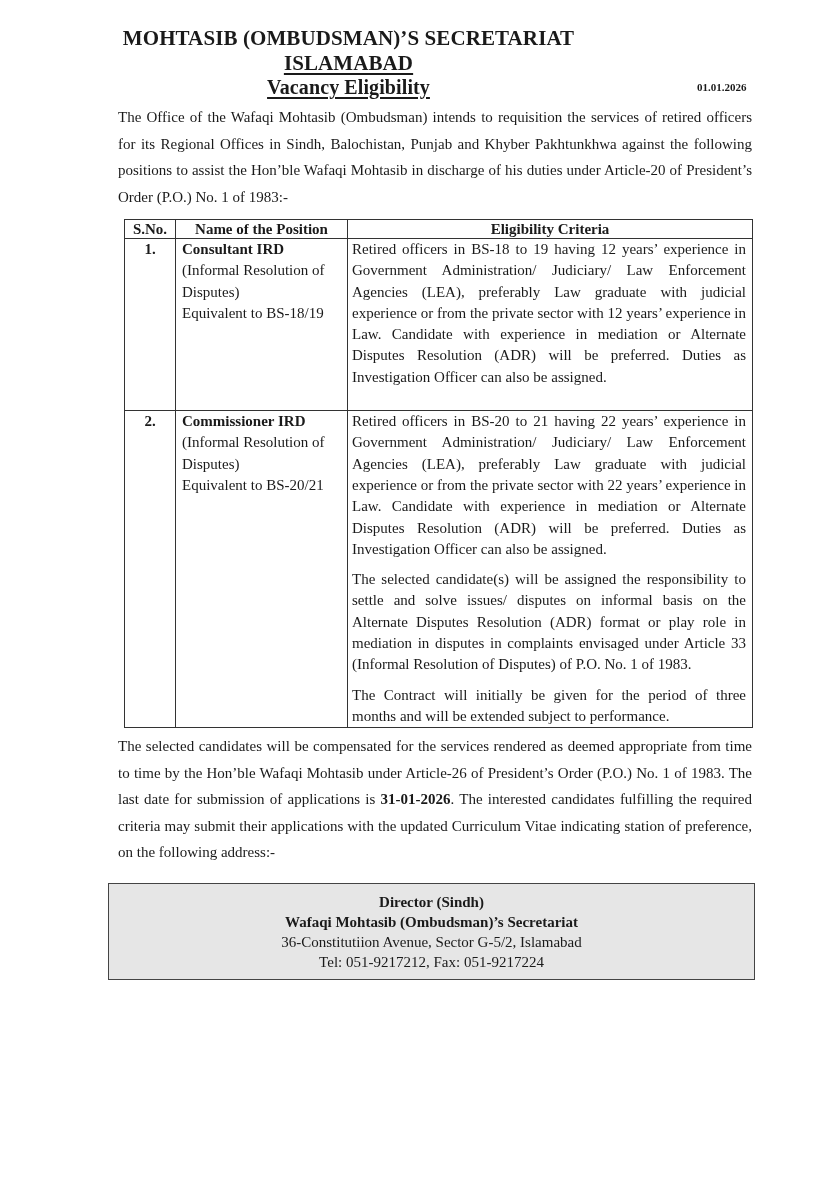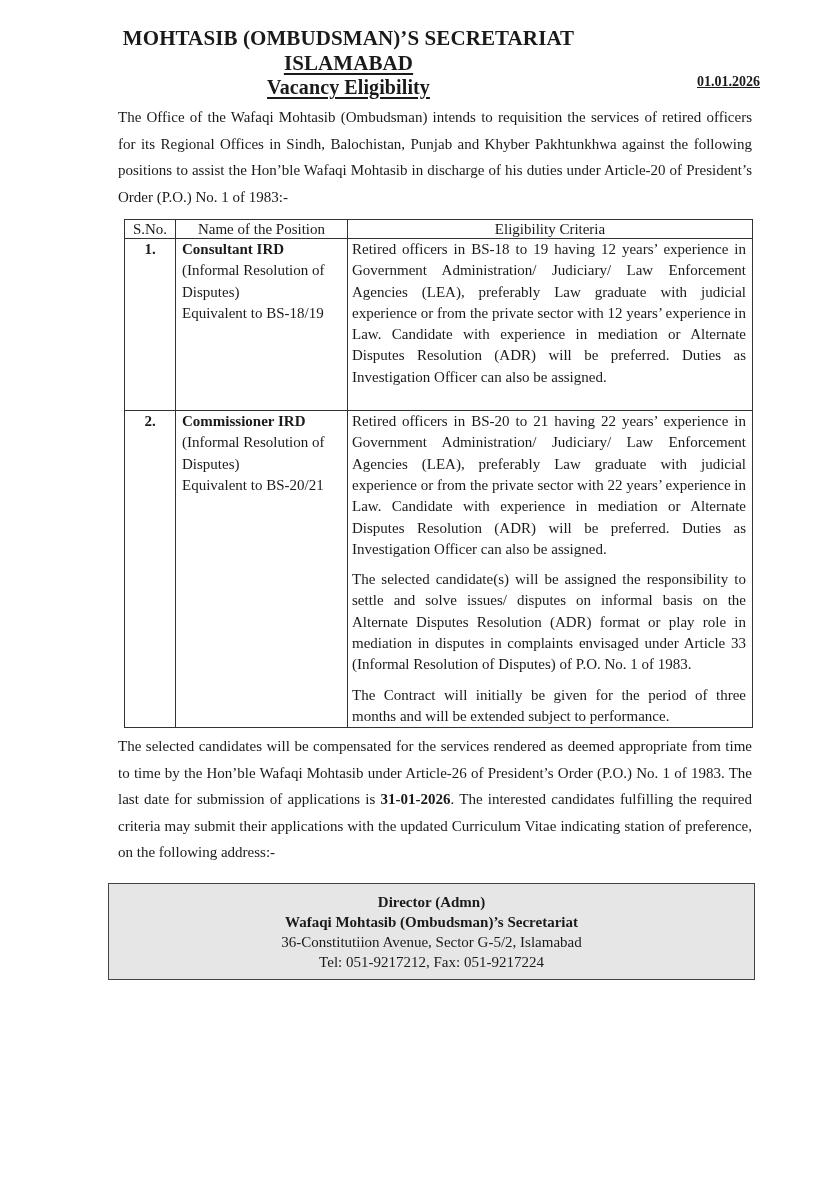--- a/index.html
+++ b/index.html
@@ -8,36 +8,35 @@
       font-family: "Liberation Serif", "DejaVu Serif", serif; color: #1a1a1a;
     }
     .title {
       position: absolute; left: 0; width: 697px; text-align: center;
       font-weight: bold; font-size: 21px; letter-spacing: 0.1px;
     }
     #t1 { top: 26px; }
     #t2 { top: 51px; text-decoration: underline; text-underline-offset: 3px; }
     #t3 { top: 76px; font-size: 20px; text-decoration: underline; text-underline-offset: 3px; }
     #date {
-      position: absolute; top: 74px; left: 697px; font-size: 14px; font-weight: bold;
-      text-decoration: underline;
+      position: absolute; top: 81px; left: 697px; font-size: 11px; font-weight: bold;
     }
     .para {
       position: absolute; left: 118px; width: 634px; font-size: 15px;
       line-height: 26.5px; text-align: justify; text-align-last: left;
     }
     #intro { top: 104px; }
     #closing { top: 733px; }
     #closing b { font-weight: bold; }
     table.vac {
       position: absolute; top: 219px; left: 124px; width: 629px; border-collapse: collapse;
       font-size: 15px; line-height: 21.3px;
     }
     table.vac td, table.vac th { border: 1px solid #333; vertical-align: top; padding: 0 4px; }
-    table.vac th { font-weight: normal; text-align: center; line-height: 18px; padding: 0 4px; }
+    table.vac th { font-weight: bold; text-align: center; line-height: 18px; padding: 0 4px; }
     table.vac td.sno { width: 42px; text-align: center; font-weight: bold; }
     table.vac td.pos { width: 161px; padding-left: 6px; }
     table.vac td.crit { text-align: justify; text-align-last: left; padding-left: 4px; padding-right: 6px; }
     td.sno span, td.pos .pname { font-weight: bold; }
     .block { display: block; }
     .gap1 { height: 22px; }
     .gap2 { height: 9px; }
     .row2 td { padding-top: 0; }
     #addr-box {
       position: absolute; top: 883px; left: 108px; width: 645px; height: 95px;
@@ -95,18 +94,18 @@
         <span class="block">The Contract will initially be given for the period of three months and will be extended subject to performance.</span>
       </td>
     </tr>
   </tbody>
 </table>
 
 <p id="closing" class="para" style="margin:0"><span>The selected candidates will be compensated for the services rendered as deemed appropriate from time to time by the Hon’ble Wafaqi Mohtasib under Article-26 of President’s Order (P.O.) No. 1 of 1983. The last date for submission of applications is </span><b>31-01-2026</b><span>. The interested candidates fulfilling the required criteria may submit their applications with the updated Curriculum Vitae indicating station of preference, on the following address:-</span></p>
 
 <div id="addr-box">
   <div class="inner">
-    <div class="bold">Director (Admn)</div>
+    <div class="bold">Director (Sindh)</div>
     <div class="bold">Wafaqi Mohtasib (Ombudsman)’s Secretariat</div>
     <div>36-Constitutiion Avenue, Sector G-5/2, Islamabad</div>
     <div>Tel: 051-9217212, Fax: 051-9217224</div>
   </div>
 </div>
 
 </body></html>

